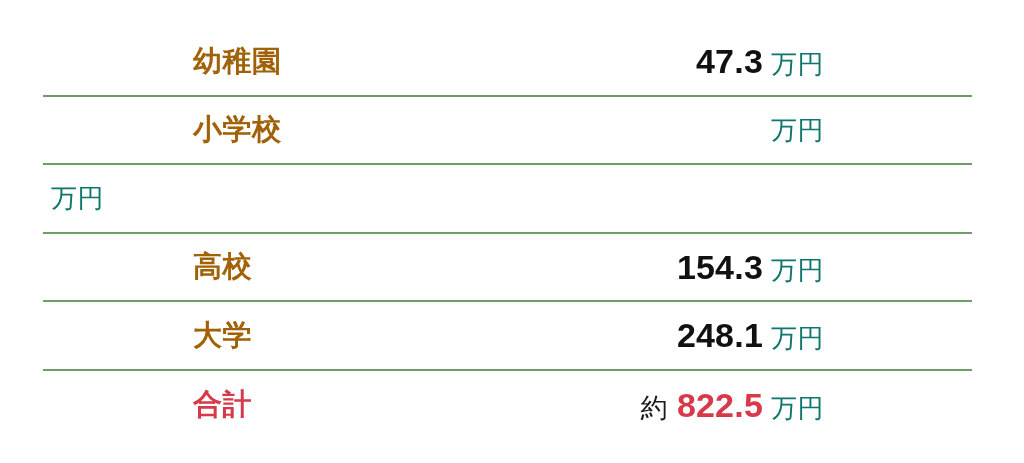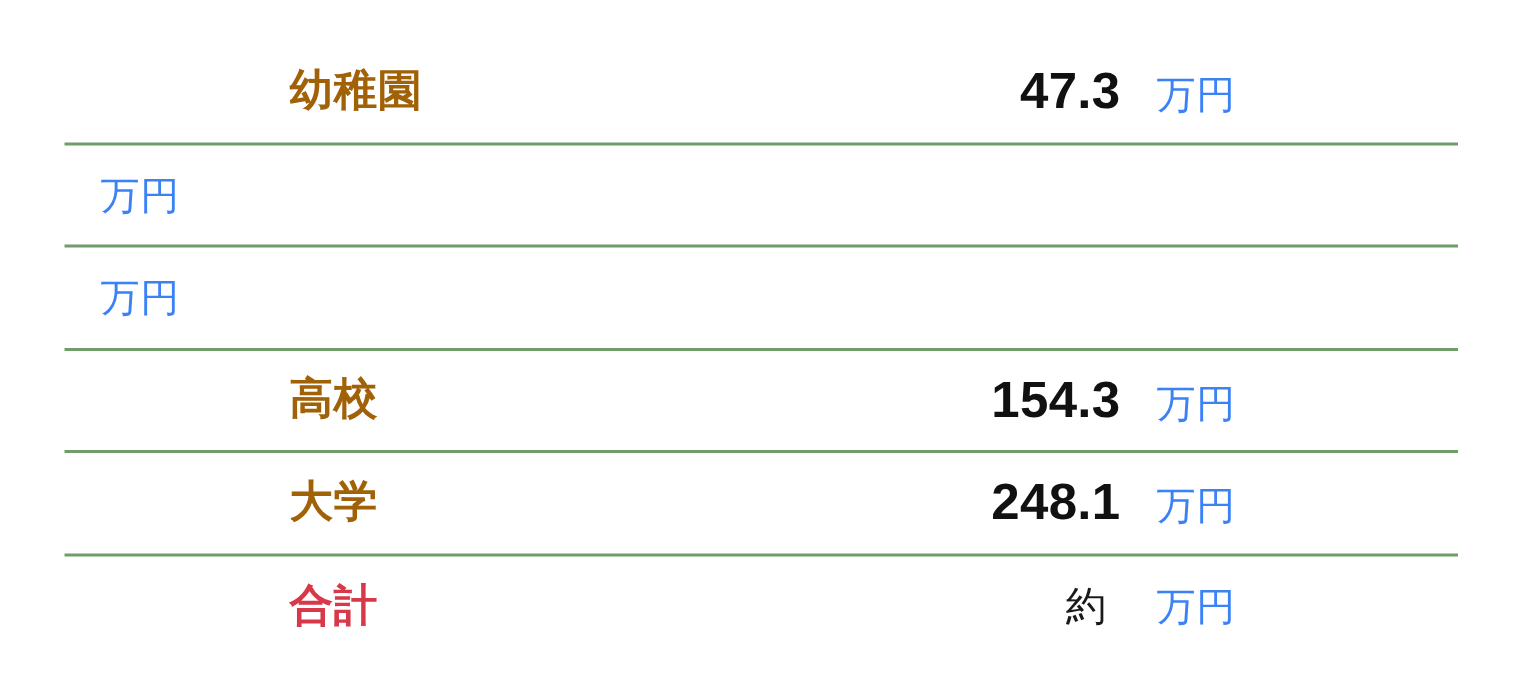--- a/index.html
+++ b/index.html
@@ -78,39 +78,40 @@
     letter-spacing: 0.2px;
   }
 
   .cost-row.total-row .value-number {
     color: #d8394a;
   }
 
   .value-unit {
     font-size: 26px;
     font-weight: normal;
-    color: #3b82f6;
-    margin-left: 24px;
+    color: #0f766e;
+    margin-left: 8px;
     letter-spacing: 0.5px;
   }
 </style>
 </head>
 <body>
 
 <div class="cost-table">
 
   <div class="cost-row">
     <span class="row-label">幼稚園</span>
     <span class="row-value">
       <span class="value-number">47.3</span>
       <span class="value-unit">万円</span>
     </span>
   </div>
 
   <div class="cost-row">
+    <span class="row-label">小学校</span>
     <span class="row-value">
       <span class="value-unit">万円</span>
     </span>
   </div>
 
   <div class="cost-row">
     <span class="row-value">
       <span class="value-unit">万円</span>
     </span>
   </div>
@@ -128,17 +129,18 @@
     <span class="row-value">
       <span class="value-number">248.1</span>
       <span class="value-unit">万円</span>
     </span>
   </div>
 
   <div class="cost-row total-row is-last">
     <span class="row-label">合計</span>
     <span class="row-value">
       <span class="value-prefix">約</span>
+      <span class="value-number">822.5</span>
       <span class="value-unit">万円</span>
     </span>
   </div>
 
 </div>
 
 </body></html>

